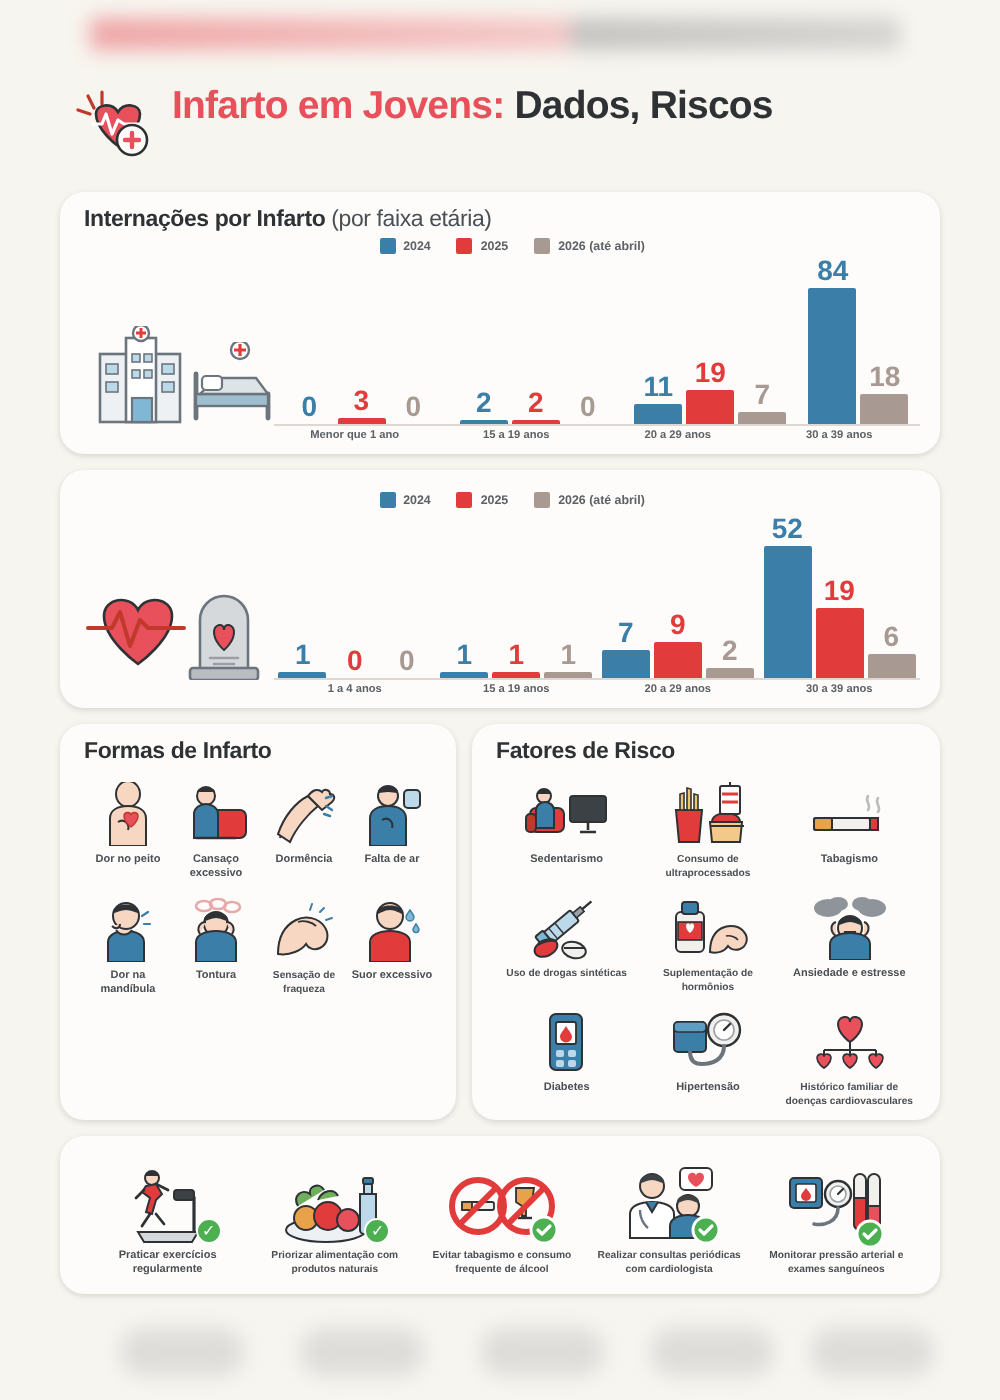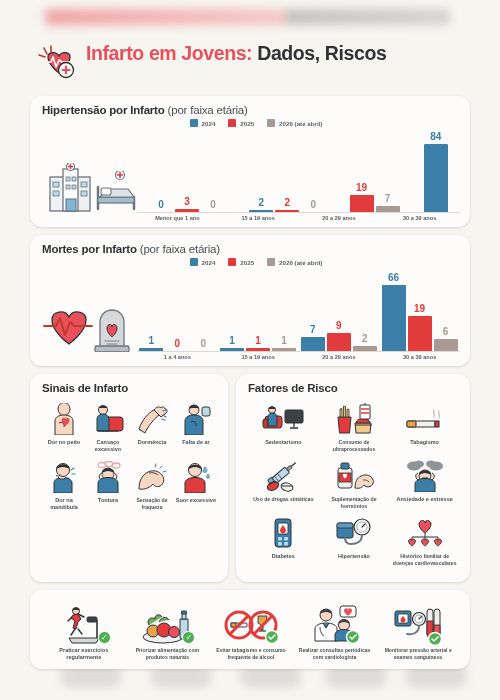--- a/index.html
+++ b/index.html
@@ -66,21 +66,21 @@
   .legend { display:flex; gap:13px; justify-content:center; margin:3px 0 0 10px; }
   .legend-item { display:flex; align-items:center; gap:4px; font-size:6.2px; color:#5d6165; font-weight:bold;}
   .sw { width:8px; height:8px; border-radius:1px; }
 
   .chart-body { display:flex; align-items:flex-end; }
   .chart-icons { flex:0 0 95px; height:86px; position:relative; }
   .plot { flex:1; height:86px; display:flex; align-items:flex-end; justify-content:space-around;
           border-bottom:1.2px solid #ddd8d2; padding-bottom:0; }
   .group { display:flex; align-items:flex-end; gap:2px; position:relative; height:100%; }
   .bar-col { display:flex; flex-direction:column; justify-content:flex-end; align-items:center; height:100%; }
-  .bar-val { font-size:10px; font-weight:bold; line-height:1; margin-bottom:2px; }
+  .bar-val { font-size:14px; font-weight:bold; line-height:1; margin-bottom:2px; }
   .bar { width:24px; border-radius:1px 1px 0 0; }
   .xlabels { display:flex; justify-content:space-around; margin-top:2px; }
   .xlabel { font-size:5.6px; color:#5d6165; text-align:center; width:25%; font-weight:bold;}
 
   
   .row2 { display:flex; gap:8px; }
   .col-left { flex:0 0 198px; }
   .col-right { flex:1; }
 
   .grid { display:flex; flex-wrap:wrap; margin-top:5px; }
@@ -125,21 +125,21 @@
         <path d="M28 22.5v7M24.5 26h7" stroke="#e8505b" stroke-width="2.2" stroke-linecap="round"></path>
       </svg>
     </div>
     <div class="title-text">
       <span class="t-red">Infarto em Jovens:</span><span class="t-dark"> Dados, Riscos</span><br>
     </div>
   </div>
 
   <div class="card">
     <div class="card-title">
-      <span>Hipertensão por Infarto</span>
+      <span>Internações por Infarto</span>
       <span class="soft">(por faixa etária)</span>
     </div>
     <div class="legend">
       <div class="legend-item">
         <span class="sw" style="background:#3b7ea8"></span>
         <span>2024</span>
       </div>
       <div class="legend-item">
         <span class="sw" style="background:#e23b3b"></span>
         <span>2025</span>
@@ -205,50 +205,54 @@
                 <span class="bar-val" style="color:#e23b3b">2</span>
                 <div class="bar" style="height:2.5px;background:#e23b3b"></div>
               </div>
             <div class="bar-col">
                 <span class="bar-val" style="color:#a89a92">0</span>
                 <div class="bar" style="height:0px;background:#a89a92"></div>
               </div>
           </div>
           <div class="group">
             <div class="bar-col">
+                <span class="bar-val" style="color:#3b7ea8">11</span>
+                <div class="bar" style="height:10px;background:#3b7ea8"></div>
+              </div>
+            <div class="bar-col">
                 <span class="bar-val" style="color:#e23b3b">19</span>
                 <div class="bar" style="height:17px;background:#e23b3b"></div>
               </div>
             <div class="bar-col">
                 <span class="bar-val" style="color:#a89a92">7</span>
                 <div class="bar" style="height:6.5px;background:#a89a92"></div>
               </div>
           </div>
           <div class="group">
             <div class="bar-col">
                 <span class="bar-val" style="color:#3b7ea8">84</span>
                 <div class="bar" style="height:68px;background:#3b7ea8"></div>
+              </div>
+            <div class="bar-col">
+                <span class="bar-val" style="color:#a89a92">18</span>
+                <div class="bar" style="height:15px;background:#a89a92"></div>
               </div>
           </div>
         </div>
         <div class="xlabels">
           <span class="xlabel">Menor que 1 ano</span>
           <span class="xlabel">15 a 19 anos</span>
           <span class="xlabel">20 a 29 anos</span>
           <span class="xlabel">30 a 39 anos</span>
         </div>
       </div>
     </div>
   </div>
 
   <div class="card">
-    <div class="card-title">
-      <span>Mortes por Infarto</span>
-      <span class="soft">(por faixa etária)</span>
-    </div>
     <div class="legend">
       <div class="legend-item">
         <span class="sw" style="background:#3b7ea8"></span>
         <span>2024</span>
       </div>
       <div class="legend-item">
         <span class="sw" style="background:#e23b3b"></span>
         <span>2025</span>
       </div>
       <div class="legend-item">
@@ -310,21 +314,21 @@
                 <span class="bar-val" style="color:#e23b3b">9</span>
                 <div class="bar" style="height:18px;background:#e23b3b"></div>
               </div>
             <div class="bar-col">
                 <span class="bar-val" style="color:#a89a92">2</span>
                 <div class="bar" style="height:5px;background:#a89a92"></div>
               </div>
           </div>
           <div class="group">
             <div class="bar-col">
-                <span class="bar-val" style="color:#3b7ea8">66</span>
+                <span class="bar-val" style="color:#3b7ea8">52</span>
                 <div class="bar" style="height:66px;background:#3b7ea8"></div>
               </div>
             <div class="bar-col">
                 <span class="bar-val" style="color:#e23b3b">19</span>
                 <div class="bar" style="height:35px;background:#e23b3b"></div>
               </div>
             <div class="bar-col">
                 <span class="bar-val" style="color:#a89a92">6</span>
                 <div class="bar" style="height:12px;background:#a89a92"></div>
               </div>
@@ -336,21 +340,21 @@
           <span class="xlabel">20 a 29 anos</span>
           <span class="xlabel">30 a 39 anos</span>
         </div>
       </div>
     </div>
   </div>
 
   <div class="row2">
 
     <div class="card col-left" style="padding-bottom:2px">
-      <div class="card-title">Sinais de Infarto</div>
+      <div class="card-title">Formas de Infarto</div>
       <div class="grid g4">
 
         <div class="cell">
           <div class="cell-ico">
             <svg width="30" height="32" viewBox="0 0 30 32">
               <ellipse cx="15" cy="6" rx="6" ry="6.5" fill="#f7d6c2" stroke="#2f3235" stroke-width="1"></ellipse>
               <path d="M6 32V18c0-4 4-6 9-6s9 2 9 6v14z" fill="#f7d6c2" stroke="#2f3235" stroke-width="1"></path>
               <path d="M10 20c3-2 6 1 5 4" fill="none" stroke="#2f3235" stroke-width="1"></path>
               <path d="M13 17c0-2 3-2.5 3.5-.5.5-2 3.5-1.5 3.5.5 0 3-3.5 5.5-3.5 5.5S13 20 13 17z" fill="#e8505b" stroke="#c0392b" stroke-width=".7"></path>
             </svg>
@@ -456,21 +460,21 @@
                 <path d="M27 13c.8 1.2 1.5 2 1.5 2.8a1.5 1.5 0 0 1-3 0c0-.8.7-1.6 1.5-2.8z"></path>
               </g>
             </svg>
           </div>
           <div class="cell-lbl">Suor excessivo</div>
         </div>
 
       </div>
     </div>
 
-    <div class="card col-right" style="padding-bottom:12px">
+    <div class="card col-right" style="padding-bottom:2px">
       <div class="card-title">Fatores de Risco</div>
       <div class="grid g3">
 
         <div class="cell">
           <div class="cell-ico">
             <svg width="44" height="30" viewBox="0 0 44 30">
               <rect x="24" y="6" width="18" height="13" rx="1.5" fill="#3c4145" stroke="#2f3235" stroke-width="1"></rect>
               <path d="M33 19v4M29 24h8" stroke="#2f3235" stroke-width="1.3"></path>
               <rect x="4" y="12" width="17" height="12" rx="3" fill="#e23b3b" stroke="#2f3235" stroke-width="1"></rect>
               <rect x="2" y="15" width="5" height="9" rx="2" fill="#c0392b" stroke="#2f3235" stroke-width="1"></rect>

